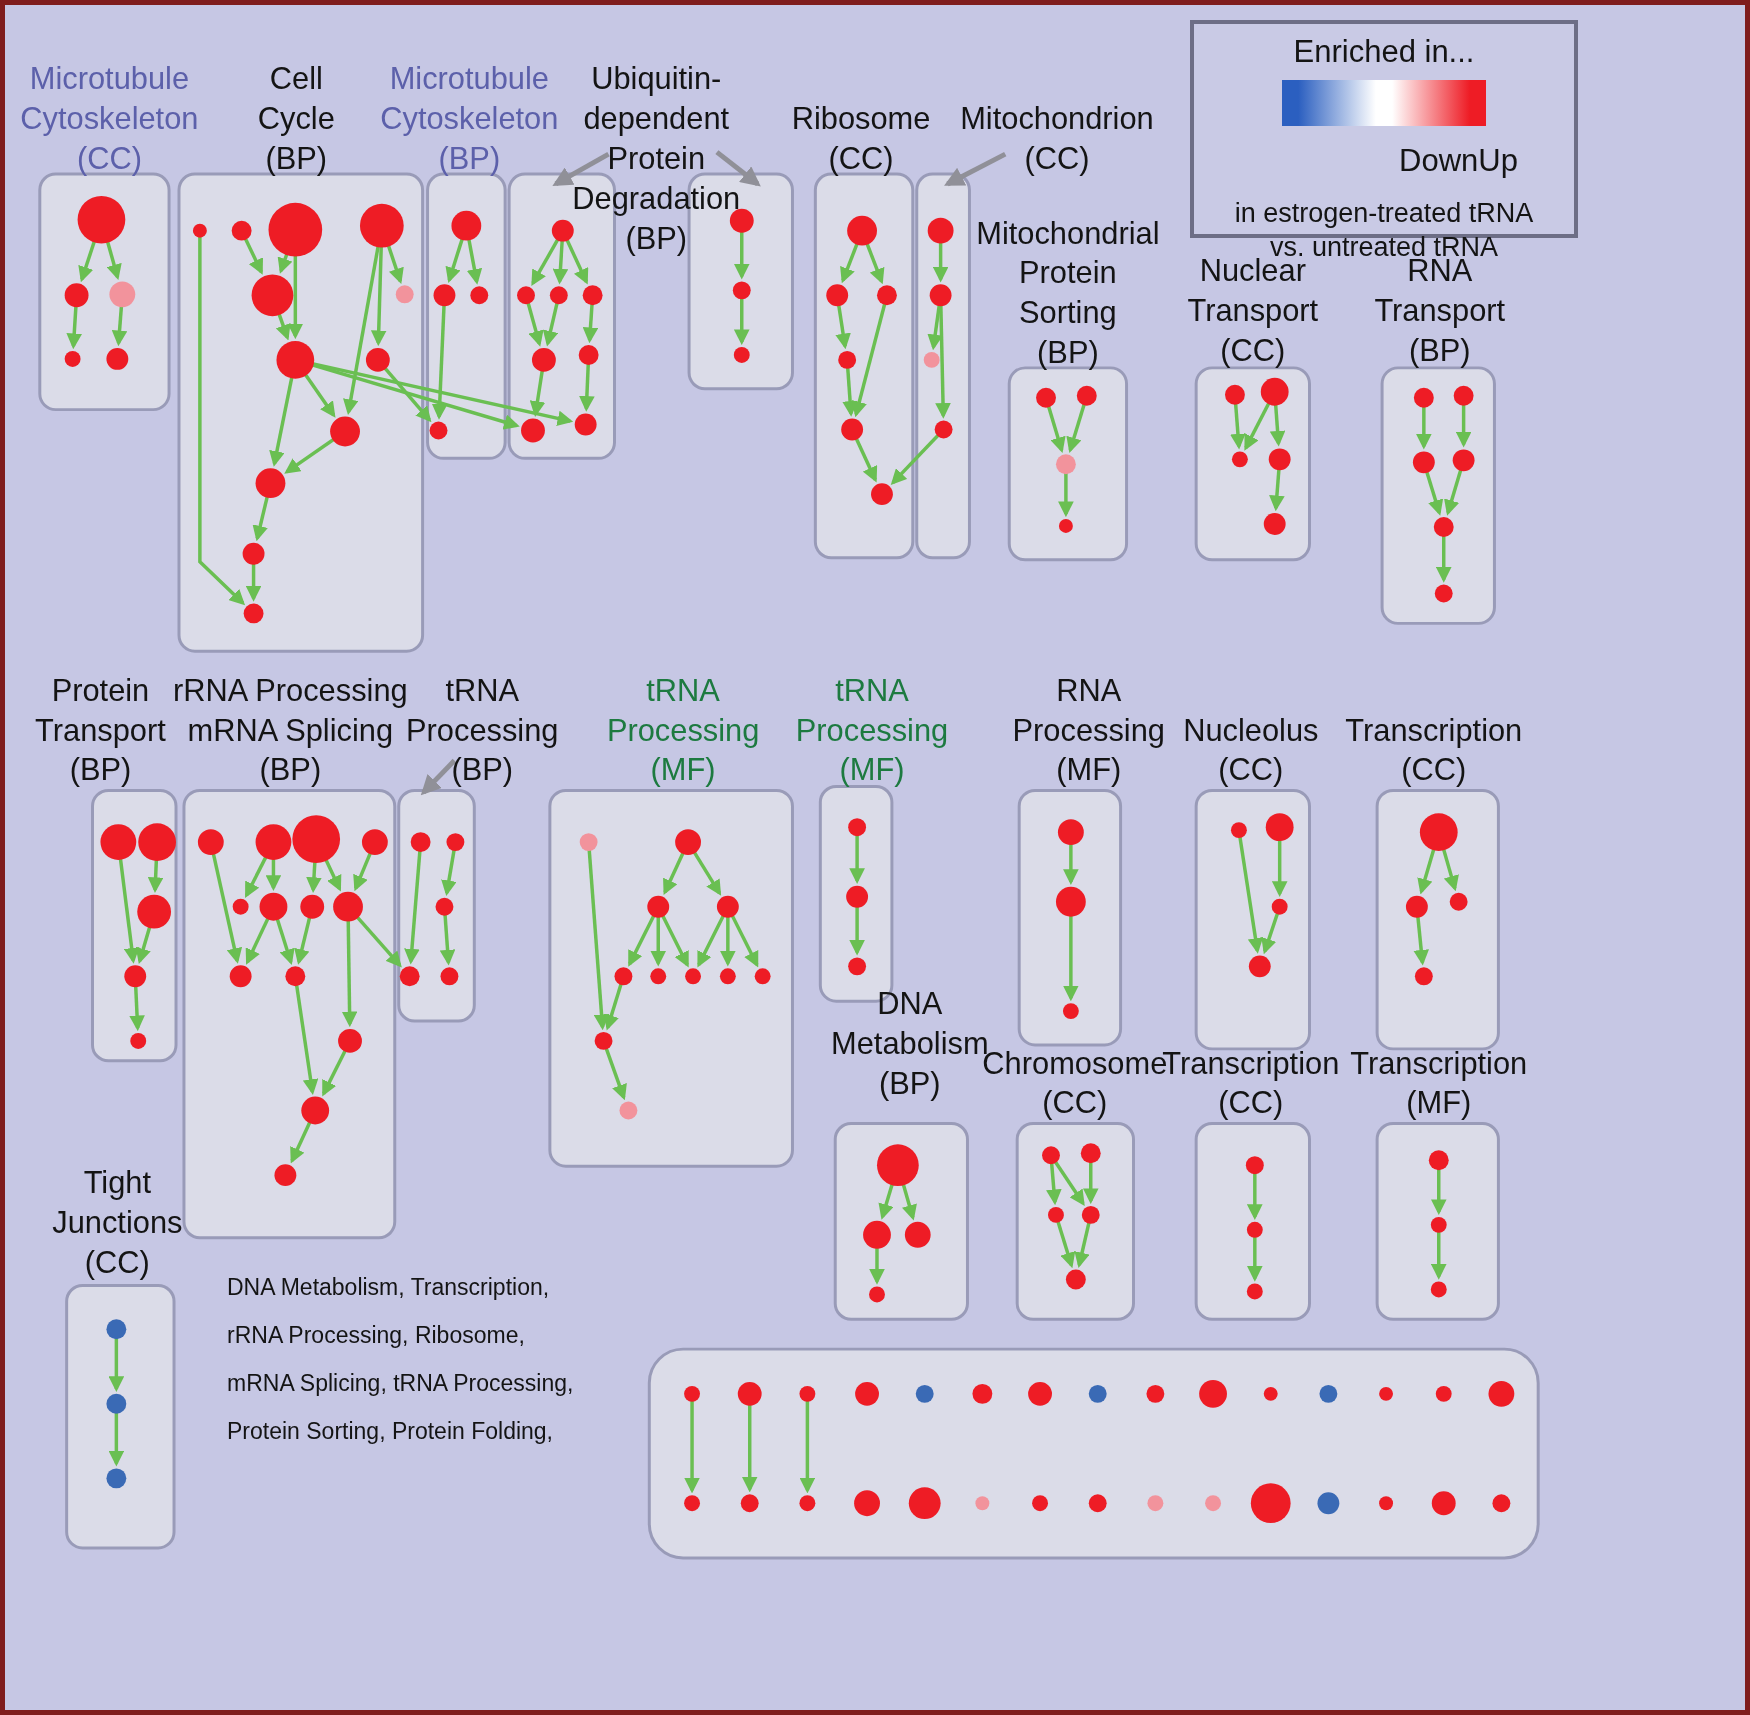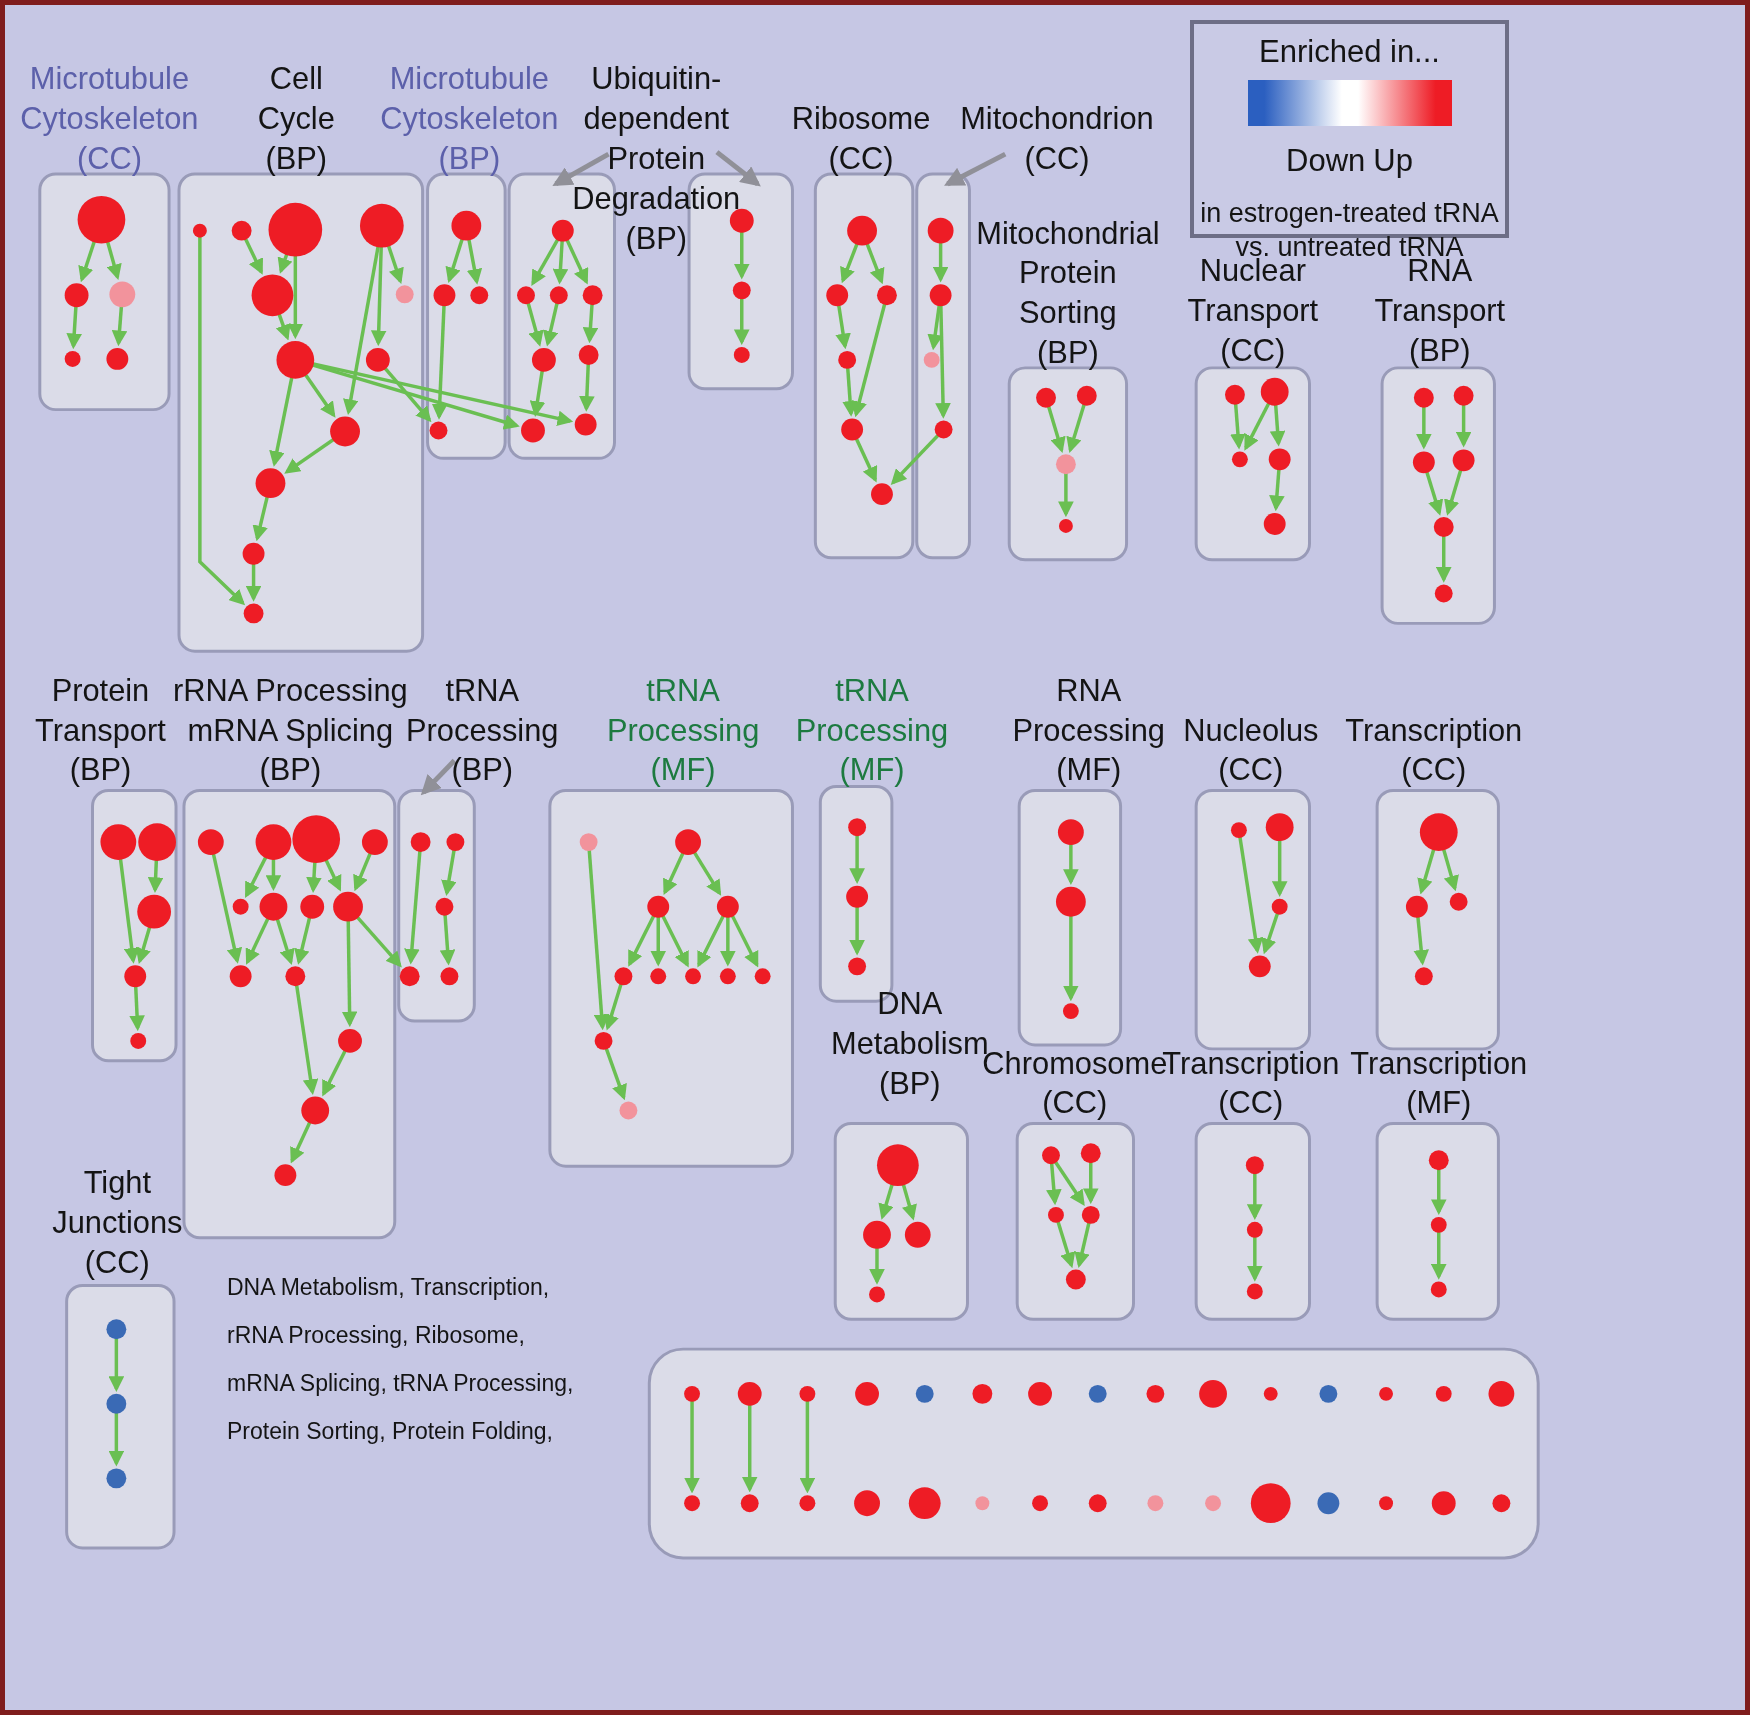--- a/index.html
+++ b/index.html
@@ -10,41 +10,40 @@
     border:5px solid #7f1d1d;
     box-sizing:border-box;
     font-family:"Liberation Sans", sans-serif;
     overflow:hidden;
   }
   .canvas svg { position:absolute; left:0; top:0; width:100%; height:100%; }
   svg text { font-family:"Liberation Sans", sans-serif; }
 
   .legend {
     position:absolute; left:1185px; top:15px;
-    width:319px; height:218px;
+    width:388px; height:218px;
     border:4px solid #6d6e86;
     box-sizing:border-box;
     text-align:center;
     color:#141414;
     background:rgba(210,211,230,0.25);
   }
   .legend-title { font-size:31px; margin-top:10px; }
   .legend-gradient {
     width:204px; height:46px;
     margin:10px auto 4px auto;
     background:linear-gradient(to right,
       #2b5fc0 0%, #2b5fc0 8%,
       #ffffff 46%, #ffffff 54%,
       #ee1c25 92%, #ee1c25 100%);
   }
   .legend-ends {
-    display:flex; justify-content:center;
+    display:flex; justify-content:flex-end;
     width:268px; margin:17px auto;
     font-size:31px;
-    gap:8px;
   }
   .legend-sub { font-size:27px; line-height:34px; }
 
   .footer-text {
     position:absolute; left:222px; top:1258px;
     font-size:23px; line-height:48px;
     color:#141414;
     white-space:nowrap;
   }
 </style>

